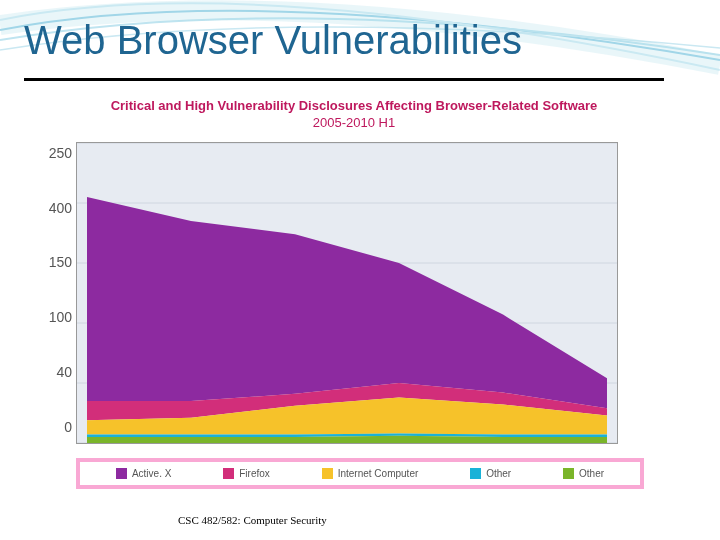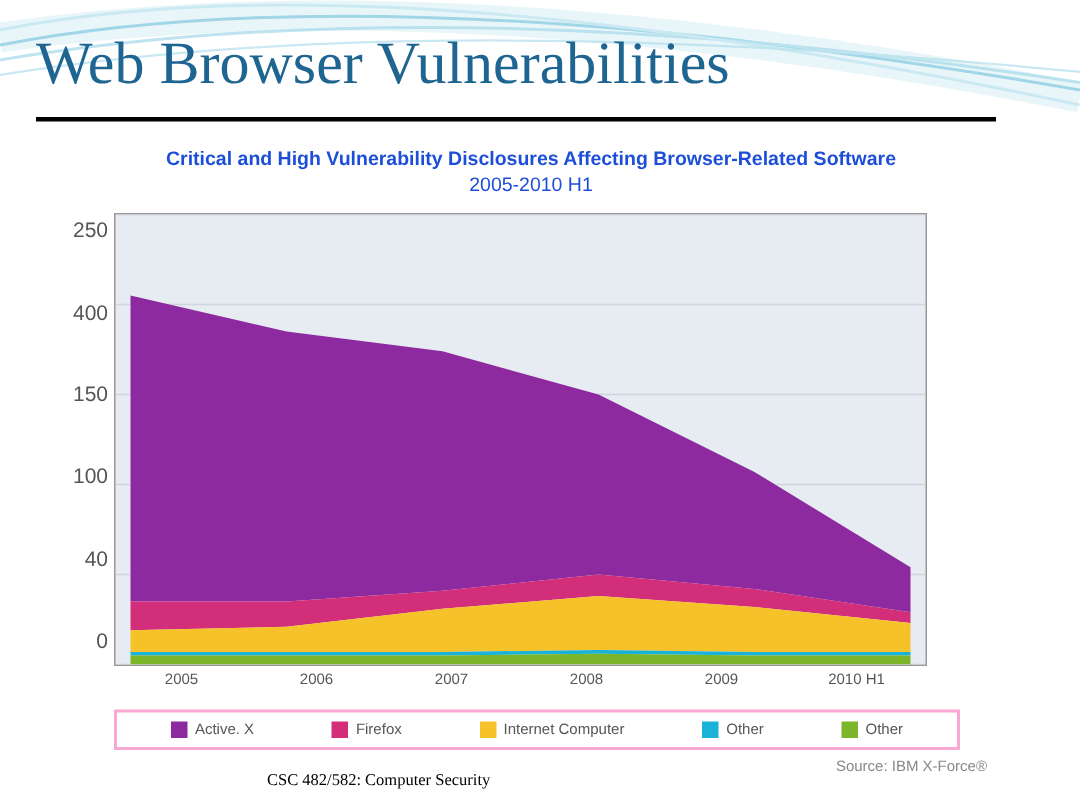--- a/index.html
+++ b/index.html
@@ -1,28 +1,28 @@
 <!DOCTYPE html>
 <html><head>
 <meta charset="utf-8">
 <style>
   html,body{margin:0;padding:0;width:720px;height:540px;background:#fff;font-family:Arial,Helvetica,sans-serif;overflow:hidden}
   .slide{position:relative;width:720px;height:540px}
   .swoosh{position:absolute;top:0;left:0;width:720px;height:120px;pointer-events:none}
-  .title{position:absolute;top:18px;left:24px;font-size:40px;font-weight:400;color:#1f6591;font-family:Liberation Serif, serif}
+  .title{position:absolute;top:18px;left:24px;font-size:40px;font-weight:400;color:#1f6591;font-family:Liberation Sans, sans-serif}
   .rule{position:absolute;top:78px;left:24px;width:640px;height:3px;background:#000}
   .chart-block{position:absolute;top:92px;left:44px;width:620px}
-  .chart-title{color:#1d4ed8;font-weight:700;font-size:13px;text-align:center;line-height:1.3;margin:6px 0 10px}
+  .chart-title{color:#be185d;font-weight:700;font-size:13px;text-align:center;line-height:1.3;margin:6px 0 10px}
   .chart-title .sub{display:block;font-weight:400}
   .plot-wrap{display:flex}
   .yaxis{display:flex;flex-direction:column;justify-content:space-between;height:290px;font-size:14px;color:#555;text-align:right;width:28px;padding-right:4px;margin-top:3px}
   .plot{position:relative;width:540px;height:300px;border:1px solid #999;background:#e7ebf2}
   .xaxis{display:flex;width:540px;margin-left:32px;font-size:10px;color:#555;margin-top:4px}
   .xaxis span{flex:1;text-align:center}
-  .legend-box{border:2px solid #f9a8d4;margin:14px 0 0 32px;width:540px;padding:6px 10px;display:flex;justify-content:space-around;align-items:center;font-size:10px;color:#555}
+  .legend-box{border:4px solid #f9a8d4;margin:14px 0 0 32px;width:540px;padding:6px 10px;display:flex;justify-content:space-around;align-items:center;font-size:10px;color:#555}
   .lg{display:flex;align-items:center;gap:5px}
   .sw{width:11px;height:11px;display:inline-block}
   .source{text-align:right;font-size:10px;color:#888;margin:6px 6px 0 0}
   .footer{position:absolute;bottom:14px;left:178px;font-size:11px;font-family:"Times New Roman",serif;color:#000}
 </style>
 </head>
 <body>
 
 <div class="slide">
 
@@ -62,28 +62,20 @@
             <line x1="0" x2="540" y1="0" y2="0" stroke="#cfd6e0" stroke-width="1"></line>
             <path d="M 10 54.00000000000003 L 114 78 L 218 91.20000000000002 L 322 120 L 426 171.6 L 530 235.2 L 530 265.2 L 426 249.6 L 322 240 L 218 250.8 L 114 258 L 10 258 Z" fill="#8d2aa0" stroke="none"></path>
             <path d="M 10 258 L 114 258 L 218 250.8 L 322 240 L 426 249.6 L 530 265.2 L 530 272.4 L 426 261.6 L 322 254.4 L 218 262.8 L 114 274.8 L 10 277.2 Z" fill="#d22e7a" stroke="none"></path>
             <path d="M 10 277.2 L 114 274.8 L 218 262.8 L 322 254.4 L 426 261.6 L 530 272.4 L 530 291.6 L 426 291.6 L 322 290.4 L 218 291.6 L 114 291.6 L 10 291.6 Z" fill="#f6c22a" stroke="none"></path>
             <path d="M 10 291.6 L 114 291.6 L 218 291.6 L 322 290.4 L 426 291.6 L 530 291.6 L 530 294 L 426 294 L 322 292.8 L 218 294 L 114 294 L 10 294 Z" fill="#19b2d8" stroke="none"></path>
             <path d="M 10 294 L 114 294 L 218 294 L 322 292.8 L 426 294 L 530 294 L 530 300 L 426 300 L 322 300 L 218 300 L 114 300 L 10 300 Z" fill="#7ab52a" stroke="none"></path>
           </svg>
       </div>
     </div>
 
-    <div class="xaxis" id="xaxis">
-        <span>2005</span>
-        <span>2006</span>
-        <span>2007</span>
-        <span>2008</span>
-        <span>2009</span>
-        <span>2010 H1</span>
-      </div>
 
     <div class="legend-box" id="legend">
         <div class="lg">
           <span class="sw" style="background: rgb(141, 42, 160);"></span>
           <span>Active. X</span>
         </div>
         <div class="lg">
           <span class="sw" style="background: rgb(210, 46, 122);"></span>
           <span>Firefox</span>
         </div>
@@ -94,17 +86,16 @@
         <div class="lg">
           <span class="sw" style="background: rgb(25, 178, 216);"></span>
           <span>Other</span>
         </div>
         <div class="lg">
           <span class="sw" style="background: rgb(122, 181, 42);"></span>
           <span>Other</span>
         </div>
       </div>
 
-    <div class="source">Source: IBM X-Force®</div>
   </div>
 
   <div class="footer">CSC 482/582: Computer Security</div>
 </div>
 
 </body></html>

